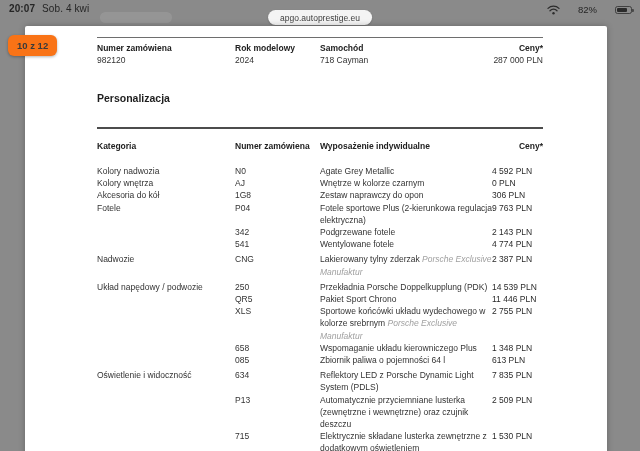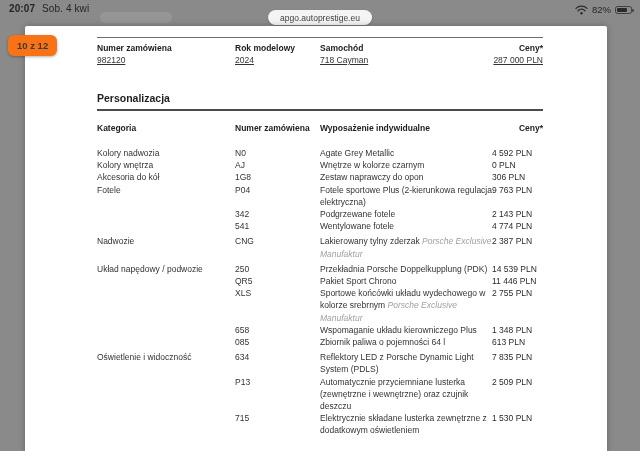--- a/index.html
+++ b/index.html
@@ -26,21 +26,21 @@
     background:rgba(255,255,255,0.10); border-radius:6px;
   }
   .url-pill {
     position:absolute; left:50%; top:10px; transform:translateX(-50%);
     background:#f4f4f4; border-radius:8px; height:15px;
     padding:0 12px; display:flex; align-items:center;
     font-size:8.5px; color:#3d3d3d;
     box-shadow:0 1px 2px rgba(0,0,0,0.18);
   }
   .sb-right {
-    position:absolute; right:8px; top:4px; display:flex; align-items:center; gap:4px;
+    position:absolute; right:8px; top:4px; display:flex; align-items:center; gap:18px;
     font-size:9.5px;
   }
   .wifi-svg { display:block; }
   .battery {
     width:17px; height:8px; border:1px solid rgba(40,40,40,.75); border-radius:2.5px;
     position:relative; padding:1px;
   }
   .battery .fill { height:100%; width:80%; background:#2a2a2a; border-radius:1px; }
   .battery .tip {
     position:absolute; right:-3px; top:2px; width:1.8px; height:3.4px;
@@ -57,28 +57,28 @@
   .doc-content {
     margin-left:72px; margin-right:64px; padding-top:11px;
     color:#222;
   }
 
   .rule-top { border-top:1px solid #6e6e6e; }
   .rule-section { border-bottom:2px solid #4c4c4c; }
 
   .tbl { display:grid; grid-template-columns:138px 85px 172px 1fr; }
   .tbl .h { font-weight:700; font-size:8.5px; line-height:11px; }
-  .tbl .v { font-size:8.5px; line-height:13px; color:#333;text-decoration:underline; }
+  .tbl .v { font-size:8.5px; line-height:13px; color:#333; }
   .right { text-align:right; white-space:nowrap; }
 
   .t1 { margin-top:5px; }
 
   .section-title {
     margin-top:25px; font-size:10.5px; font-weight:600; color:#1e1e1e;
-    padding-bottom:5px;
+    padding-bottom:23px;
   }
 
   .t2-head { margin-top:12px; }
 
   .rows { margin-top:13px; }
   .row { display:grid; grid-template-columns:138px 85px 172px 1fr; }
   .row.gap { margin-top:3px; }
   .row .c { font-size:8.5px; line-height:12.2px; color:#333; }
   .row .desc .note { font-style:italic; color:#a0a0a0; }
   .row .price { text-align:left; white-space:nowrap; color:#2a2a2a; }

